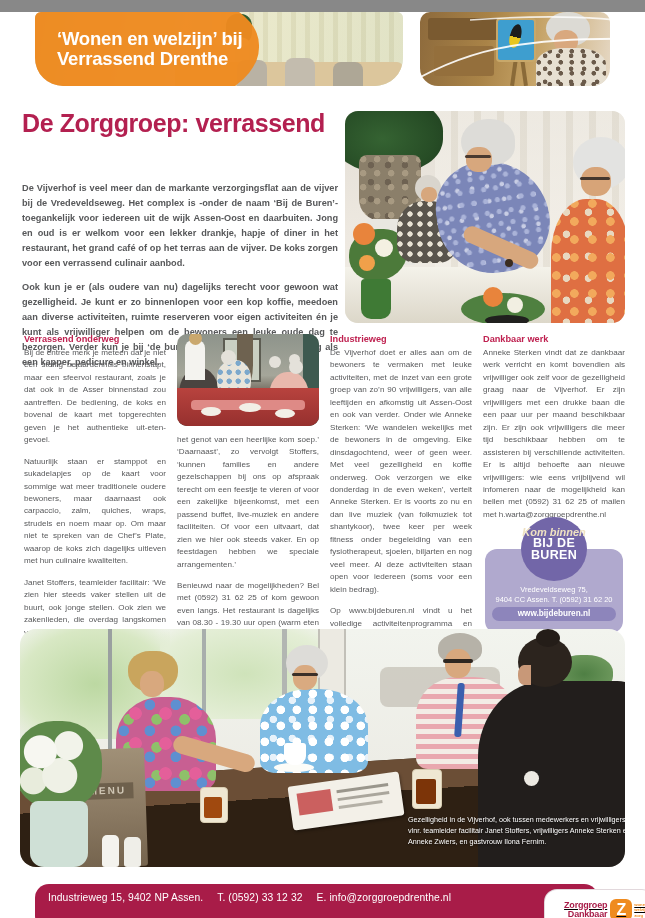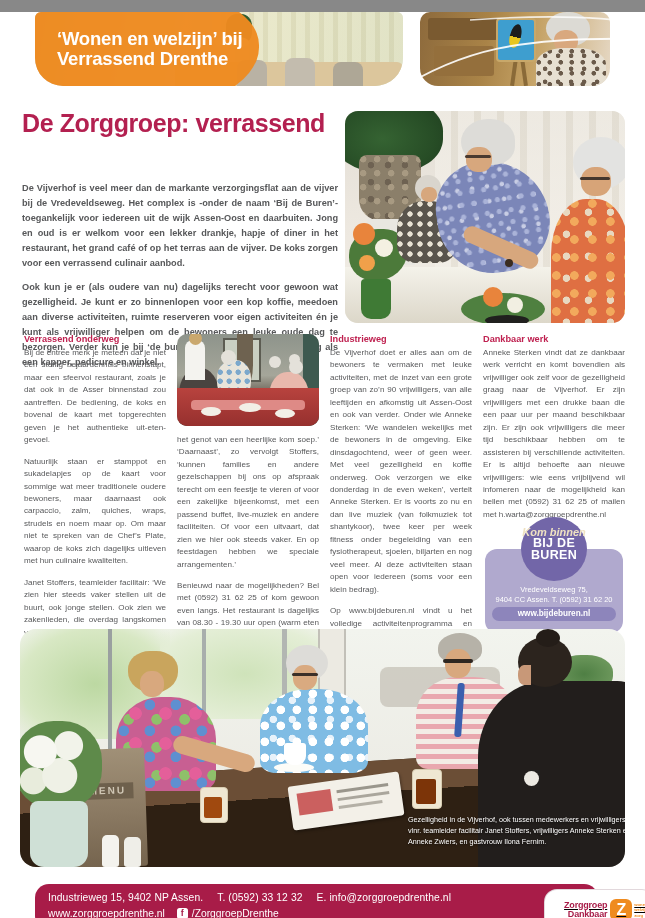--- a/index.html
+++ b/index.html
@@ -376,25 +376,20 @@
     </div>
     <div class="tea2 abs"></div>
     <div class="tea2i abs"></div>
     <div id="caption" class="abs">Gezelligheid in de Vijverhof, ook tussen medewerkers en vrijwilligers: vlnr. teamleider facilitair Janet Stoffers, vrijwilligers Anneke Sterken en Anneke Zwiers, en gastvrouw Ilona Fernim.</div>
   </div>
 
   <div id="footer-bar" class="abs">
     <div class="l1">
       <span>Industrieweg 15, 9402 NP Assen.</span><span>T. (0592) 33 12 32</span><span>E. info@zorggroepdrenthe.nl</span>
     </div>
-    <div class="l2">
-      <span>www.zorggroepdrenthe.nl</span>
-      <span id="fb-icon">f</span>
-      <span>/ZorggroepDrenthe</span>
-    </div>
   </div>
   <div id="logo-box" class="abs">
     <div class="nm">
       <div>Zorggroep</div>
       <div>Dankbaar</div>
     </div>
     <div id="logo-z">Z</div>
     <div id="logo-tag">
       <div>wonen</div>
       <div>welzijn</div>

